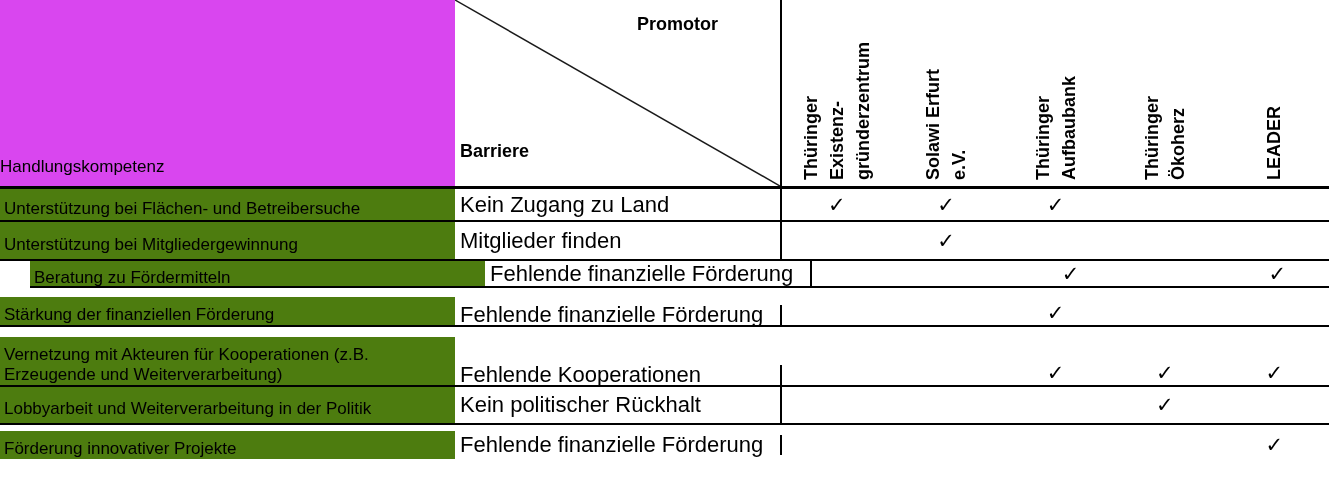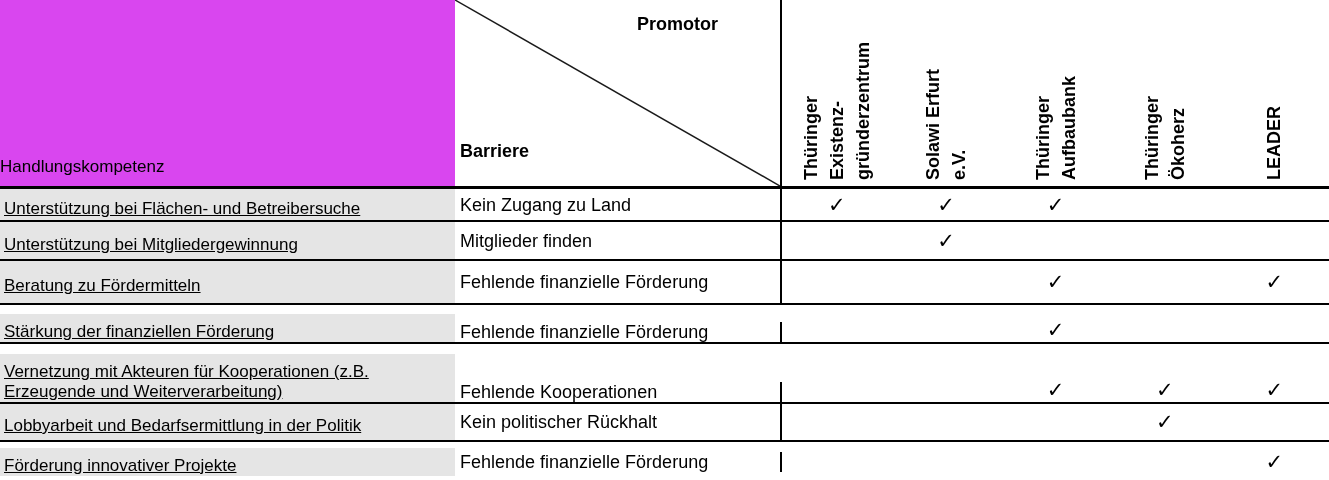--- a/index.html
+++ b/index.html
@@ -26,47 +26,46 @@
   }
   .body-row {
     border-bottom: 2px solid #000000;
   }
   .body-row.last {
     border-bottom: none;
     align-items: center;
   }
   .r1 { height: 33px; }
   .r2 { height: 39px; }
-  .r3 { height: 44px; }
+  .r3 { height: 27px; margin-left: 30px; }
   .r4 { height: 39px; align-items: flex-end; }
   .r5 { height: 60px; align-items: flex-end; }
   .r6 { height: 38px; }
   .r7 { height: 40px; }
 
   .kompetenz-cell {
     flex: 0 0 455px;
     width: 455px;
     box-sizing: border-box;
-    background: #e5e5e5;
+    background: #4d7c0f;
     display: flex;
     align-items: center;
     padding: 8px 7px 0 4px;
     font-size: 17px;
     line-height: 20px;
-    text-decoration: underline;
   }
   .barriere-cell {
     flex: 0 0 327px;
     width: 327px;
     box-sizing: border-box;
     border-right: 2px solid #000000;
     display: flex;
     align-items: center;
     padding-left: 5px;
-    font-size: 18px;
+    font-size: 22px;
     line-height: 20px;
     background: #ffffff;
   }
   .check-area {
     flex: 1 1 auto;
     display: flex;
   }
   .check-cell {
     flex: 1 1 0;
     display: flex;
@@ -227,21 +226,21 @@
     <div class="check-area">
       <div class="check-cell"></div>
       <div class="check-cell"></div>
       <div class="check-cell">✓</div>
       <div class="check-cell">✓</div>
       <div class="check-cell">✓</div>
     </div>
   </div>
 
   <div class="hrow body-row r6">
-    <div class="kompetenz-cell">Lobbyarbeit und Bedarfsermittlung in der Politik</div>
+    <div class="kompetenz-cell">Lobbyarbeit und Weiterverarbeitung in der Politik</div>
     <div class="barriere-cell">Kein politischer Rückhalt</div>
     <div class="check-area">
       <div class="check-cell"></div>
       <div class="check-cell"></div>
       <div class="check-cell"></div>
       <div class="check-cell">✓</div>
       <div class="check-cell"></div>
     </div>
   </div>
 

